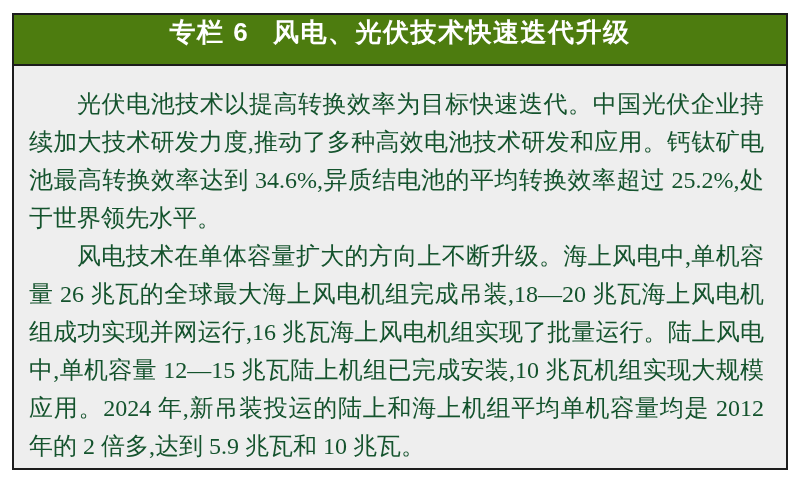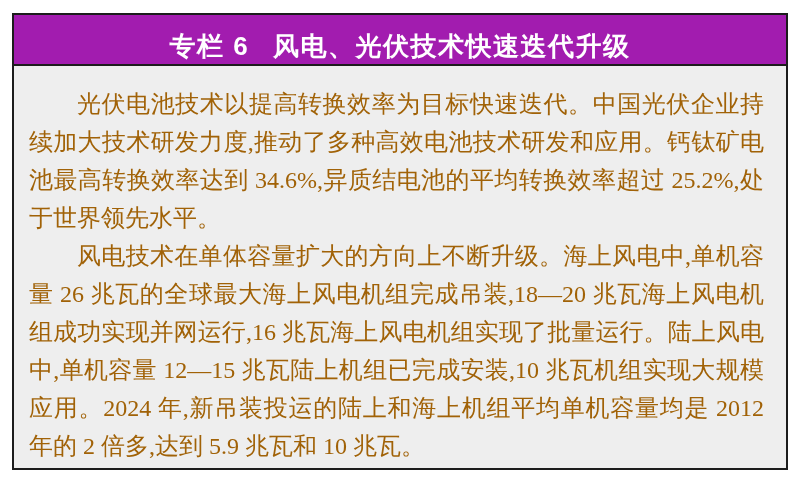--- a/index.html
+++ b/index.html
@@ -20,24 +20,24 @@
     top: 13px;
     width: 776px;
     height: 457px;
     box-sizing: border-box;
     border: 2px solid #1c1c1c;
     display: flex;
     flex-direction: column;
   }
   .panel-header {
     flex: 0 0 49px;
-    background: #a21caf;
+    background: #4d7c0f;
     border-bottom: 2px solid #1c1c1c;
     display: flex;
-    align-items: flex-end;
+    align-items: flex-start;
     justify-content: center;
   }
   .panel-title {
     margin: 0;
     color: #ffffff;
     font-family: "Liberation Sans", "DejaVu Sans", sans-serif;
     font-weight: bold;
     font-size: 26px;
     letter-spacing: 1.5px;
     white-space: nowrap;
@@ -46,21 +46,21 @@
     display: inline-block;
     width: 24px;
   }
   .panel-body {
     flex: 1 1 auto;
     background: #eeeeee;
     padding: 19px 22px 0 15px;
     font-family: "Liberation Serif", "DejaVu Serif", serif;
     font-size: 24px;
     line-height: 38px;
-    color: #a16207;
+    color: #14532d;
     text-align: justify;
     overflow: hidden;
   }
   .panel-body p {
     margin: 0;
     text-indent: 2em;
   }
 </style>
 </head>
 <body>

